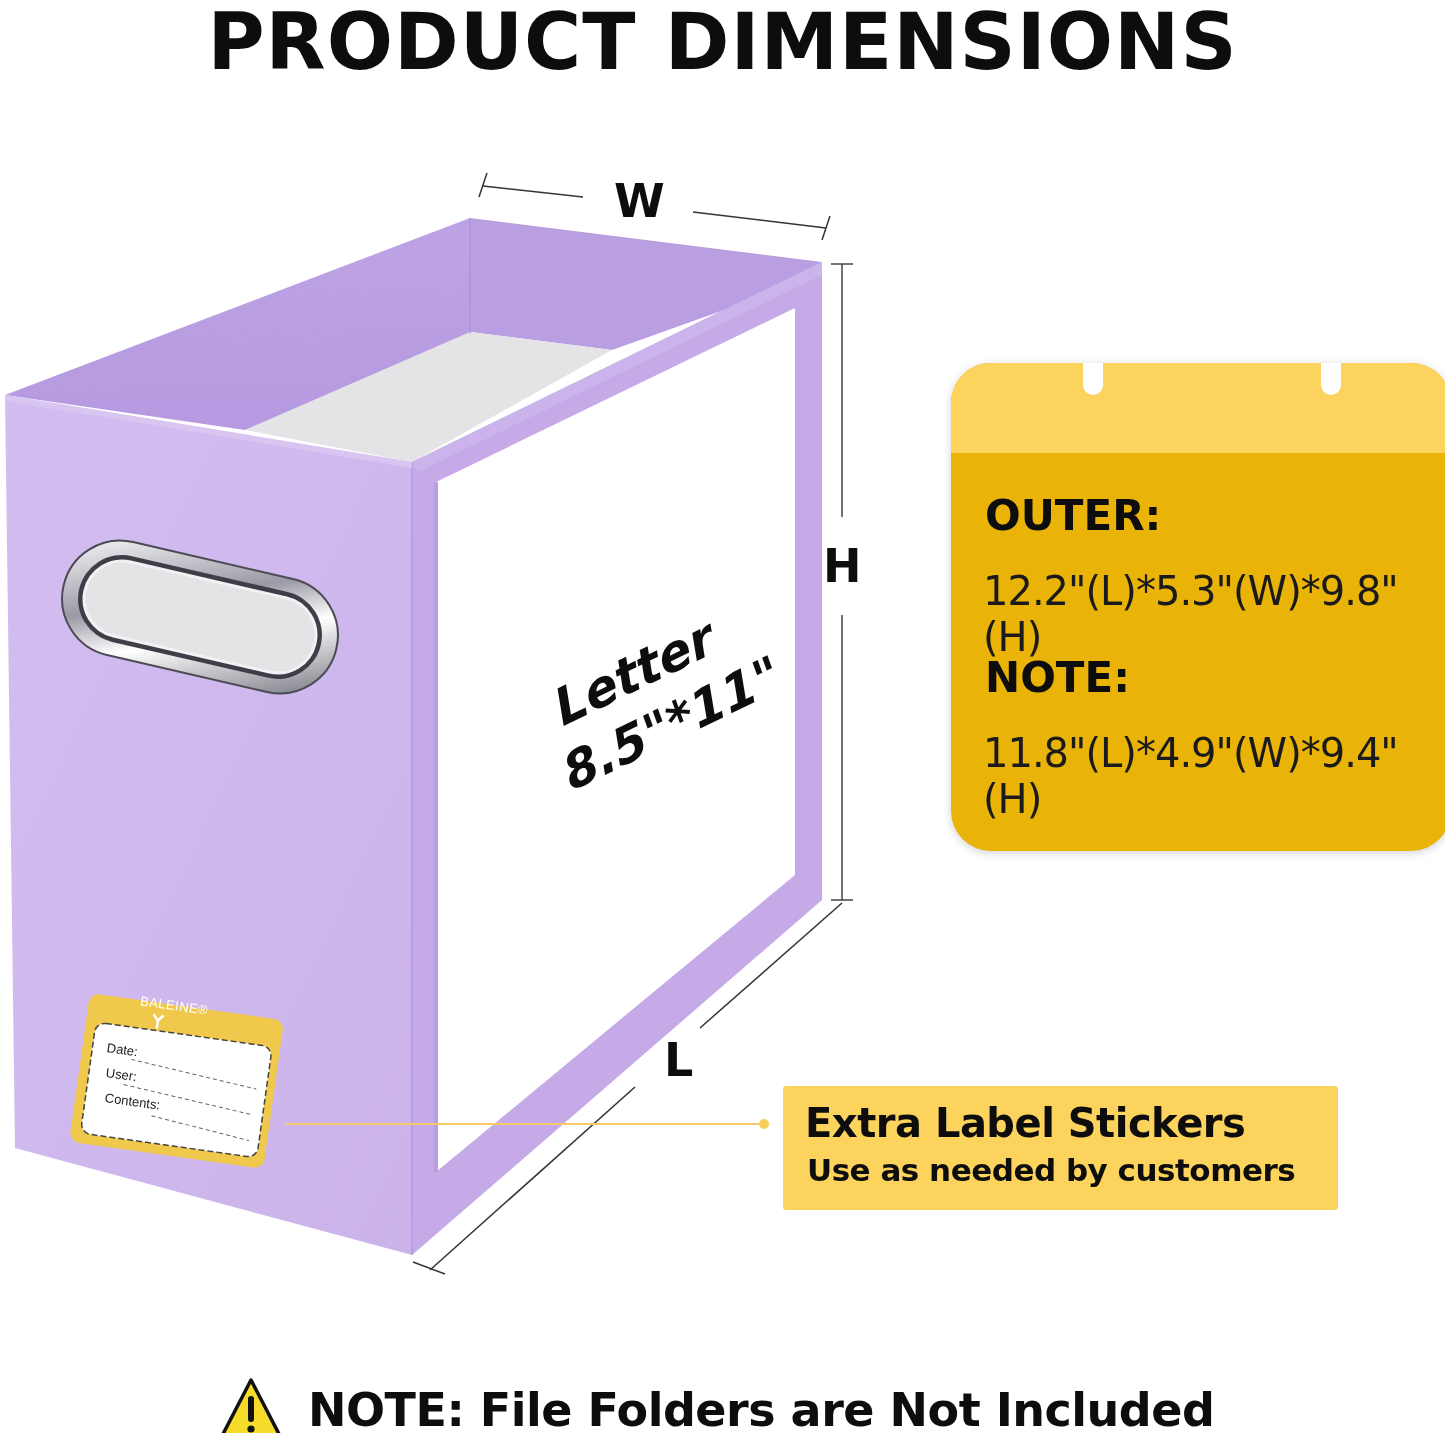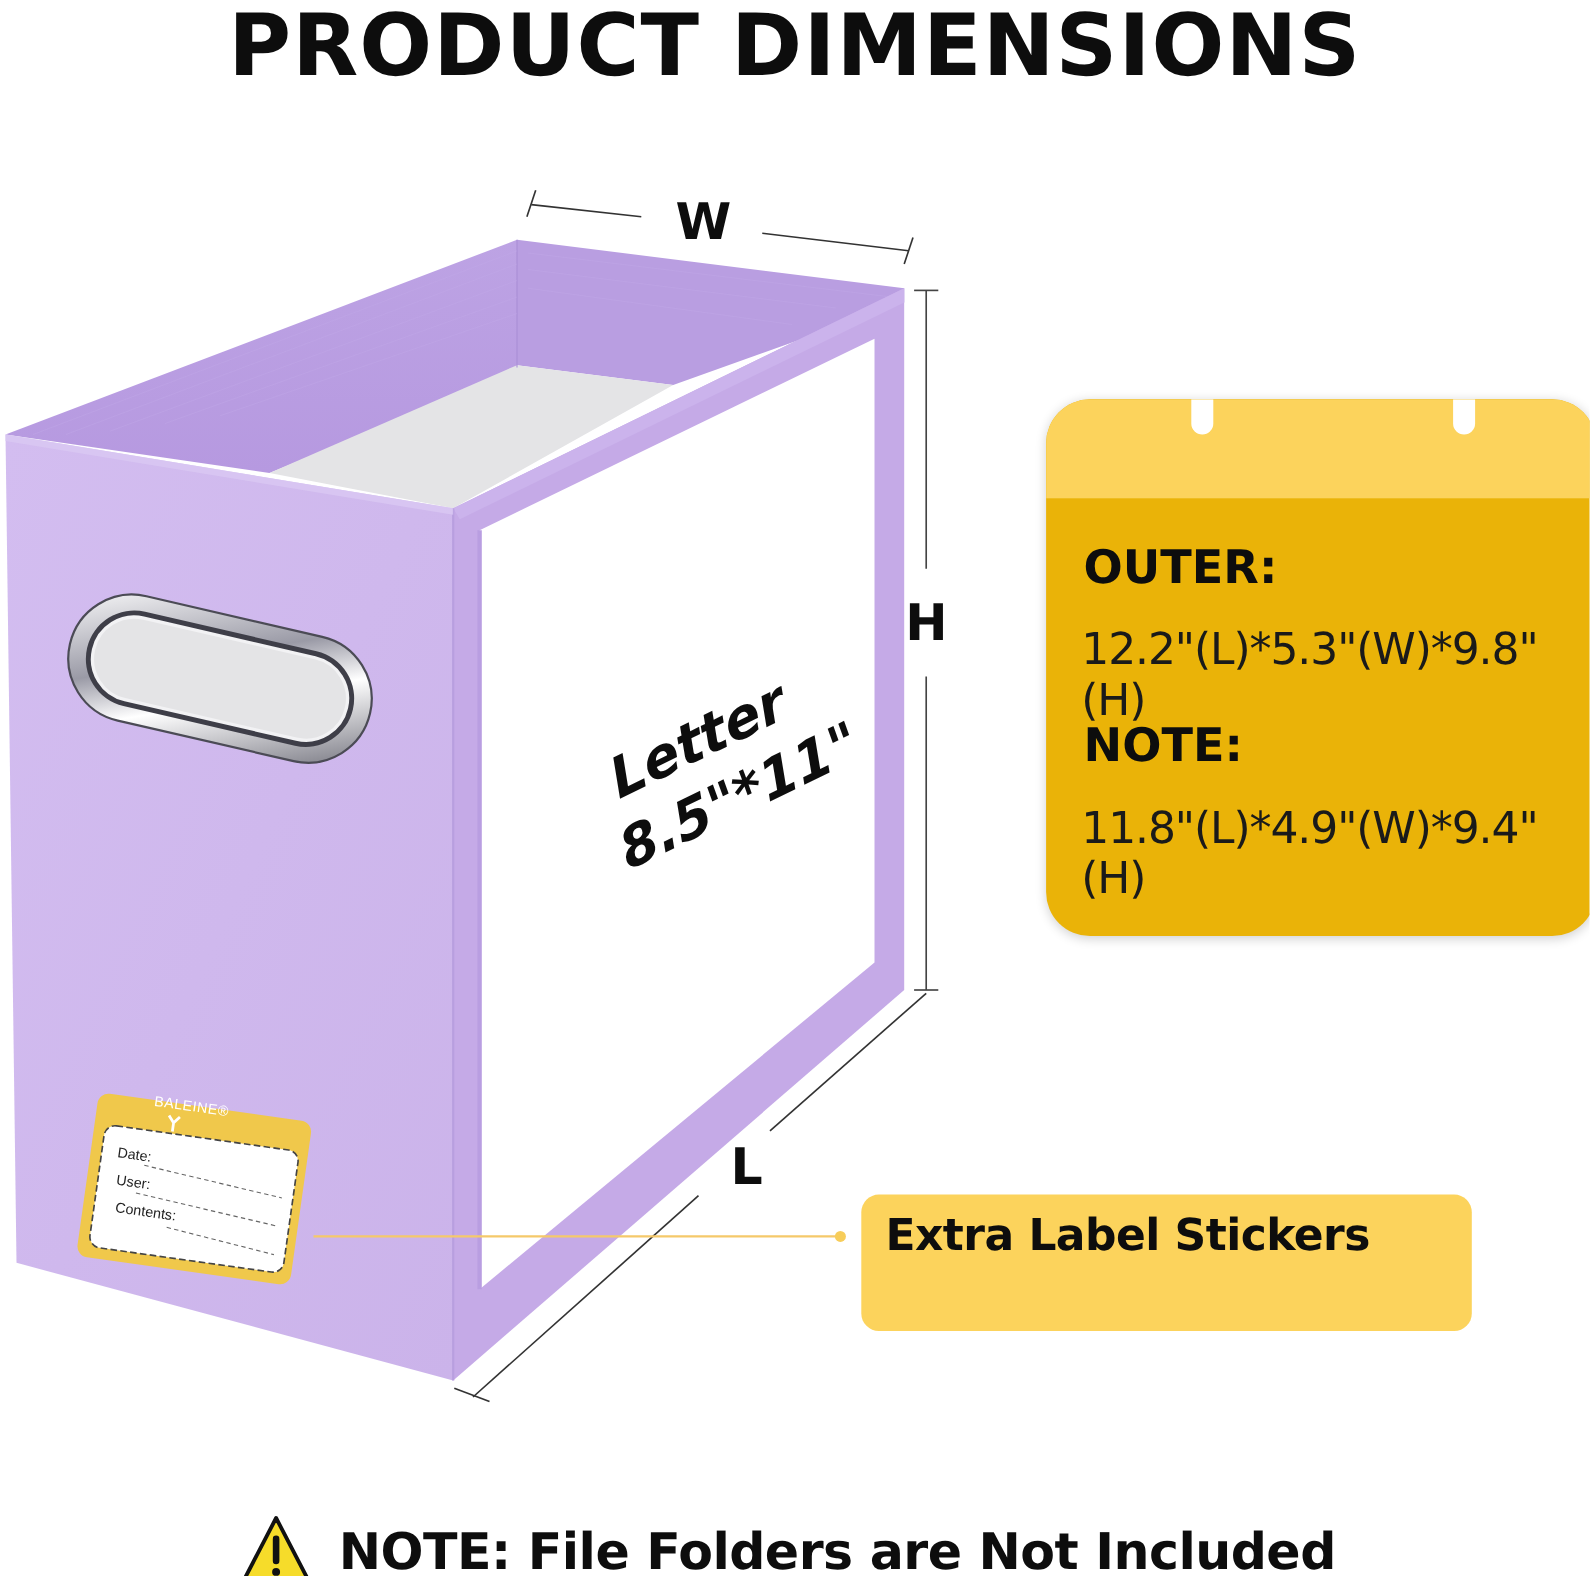--- a/index.html
+++ b/index.html
@@ -10,21 +10,21 @@
       font-family: "DejaVu Sans", sans-serif; font-weight: 700; font-size: 78px;
       letter-spacing: 1px; line-height: 100px; }
     #scene { left: 0; top: 0; width: 1445px; height: 1433px; }
     .dim-label { font-family: "DejaVu Sans", sans-serif; font-weight: 700; font-size: 46px; line-height: 1; }
     #card { left: 932px; top: 363px; width: 500px; height: 488px; background: #eab308;
       border-radius: 40px; box-shadow: 0 2px 10px rgba(0,0,0,0.18); overflow: hidden; margin-left: 19px; }
     #card-top { left: 0; top: 0; width: 100%; height: 90px; background: #fcd35c; }
     .notch { position: absolute; top: 0; width: 20px; height: 32px; background: #fff; border-radius: 0 0 10px 10px; }
     .card-head { position: absolute; left: 34px; font-family: "DejaVu Sans", sans-serif; font-weight: 700; font-size: 42px; }
     .card-val { position: absolute; left: 32px; font-family: "DejaVu Sans", sans-serif; font-weight: 400; font-size: 40px; letter-spacing: -1px; color: #1a1a1a; }
-    #callout { left: 783px; top: 1086px; width: 555px; height: 124px; background: #fcd35c; border-radius: 16px; }
+    #callout { left: 783px; top: 1086px; width: 555px; height: 124px; background: #fcd35c; border-radius: 3px; }
     #callout-title { position: absolute; left: 22px; top: 14px; font-family: "DejaVu Sans", sans-serif; font-weight: 700; font-size: 40px; white-space: nowrap; letter-spacing: -0.5px; }
     #callout-sub { position: absolute; left: 24px; top: 66px; font-family: "DejaVu Sans", sans-serif; font-weight: 700; font-size: 31px; white-space: nowrap; letter-spacing: -0.5px; }
     #note { left: 220px; top: 1375px; height: 70px; display: flex; align-items: center; gap: 28px; }
     #note-text { font-family: "DejaVu Sans", sans-serif; font-weight: 700; font-size: 46px; white-space: nowrap; letter-spacing: -0.5px; }
     #letter-text { left: 545px; top: 640px; width: 200px; transform: rotate(-26deg) skewX(-6deg);
       text-align: center; font-family: "DejaVu Sans", sans-serif; font-weight: 700; font-style: italic; font-size: 50px; line-height: 62px; }
     #sticker { left: 88px; top: 992px; width: 198px; height: 170px; }
     #sticker-brand { left: 52px; top: 6px; transform: rotate(8deg); color: #fff; font-size: 13px; letter-spacing: 0.5px; font-family: "Liberation Sans", sans-serif; }
     .sticker-field { position: absolute; font-size: 13px; font-family: "Liberation Sans", sans-serif; color: #222; transform: rotate(8deg); transform-origin: left top; white-space: nowrap; }
   </style>
@@ -148,18 +148,19 @@
     <div class="notch" style="left:370px;"></div>
   </div>
   <div class="card-head" style="top:128px;">OUTER:</div>
   <div class="card-val" style="top:205px;">12.2"(L)*5.3"(W)*9.8"(H)</div>
   <div class="card-head" style="top:290px;">NOTE:</div>
   <div class="card-val" style="top:367px;">11.8"(L)*4.9"(W)*9.4"(H)</div>
 </div>
 
 <div id="callout" class="abs">
   <div id="callout-title">Extra Label Stickers</div>
+  <div id="callout-sub">Use as needed by customers</div>
 </div>
 
 <div id="note" class="abs">
   <div style="width:60px;"></div>
   <div id="note-text">NOTE: File Folders are Not Included</div>
 </div>
 
 </body></html>

